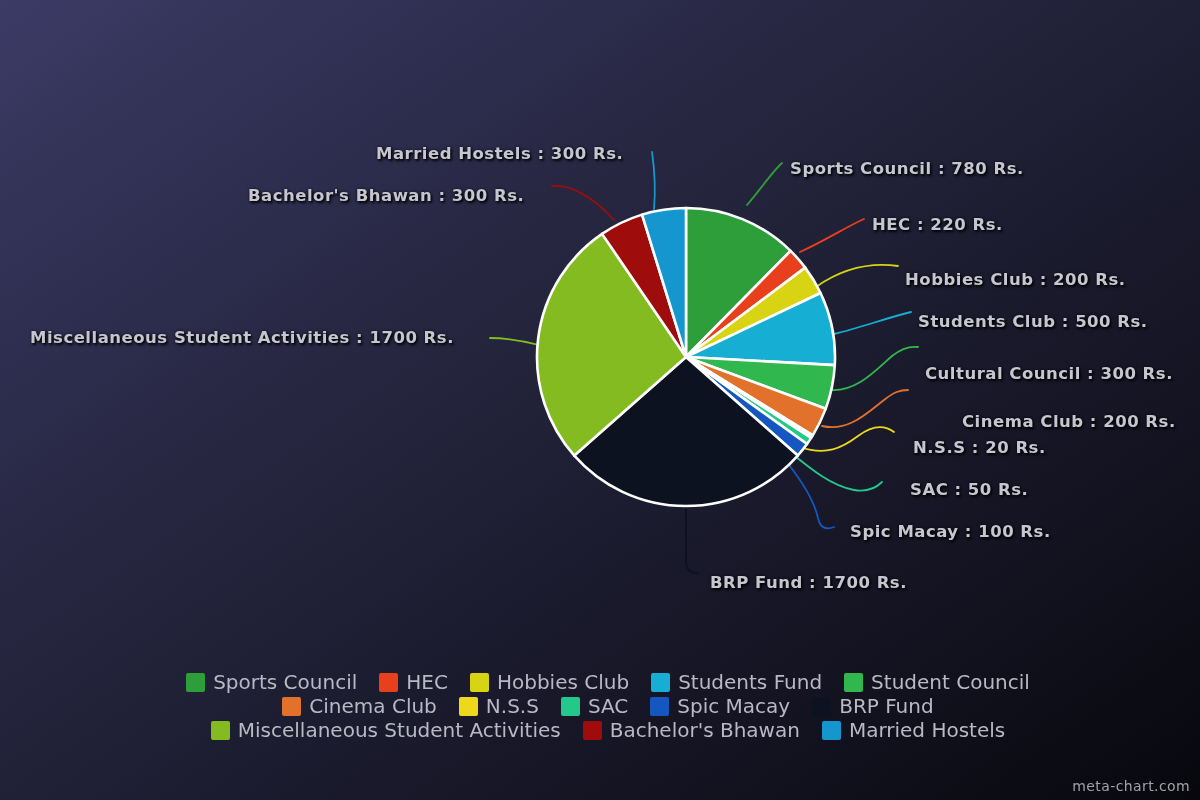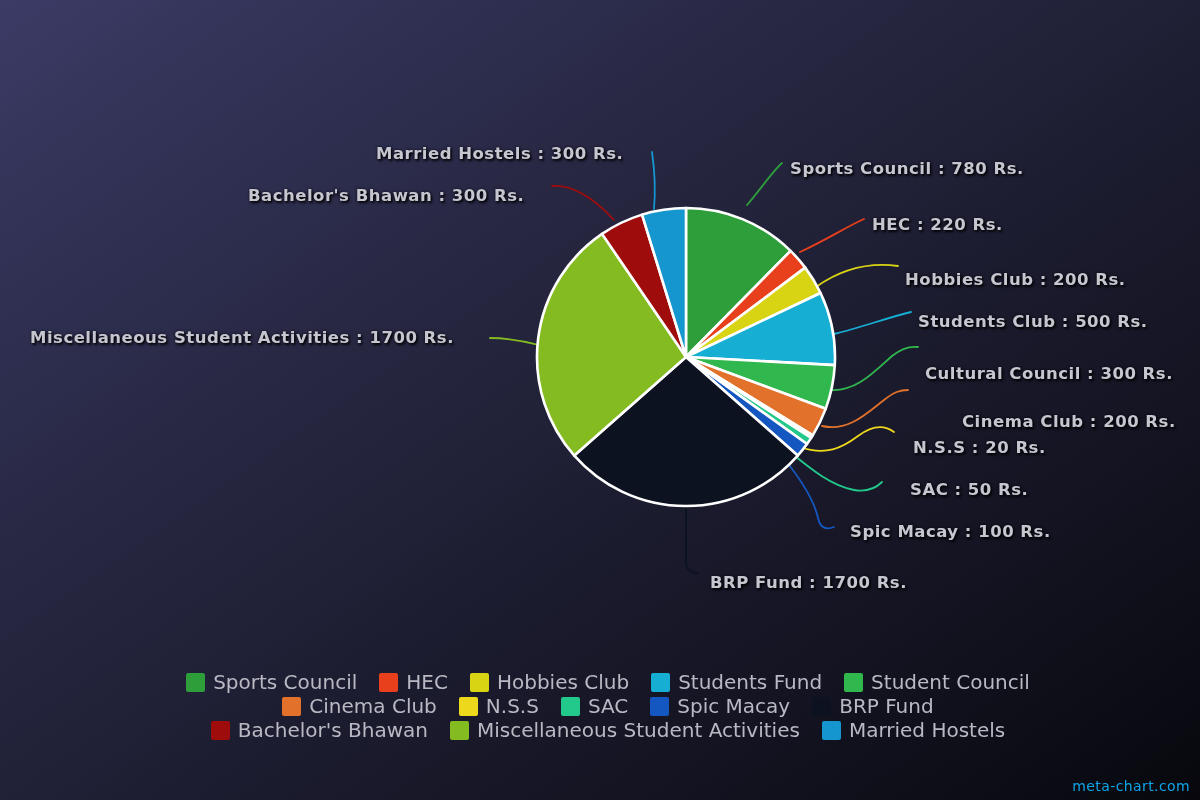--- a/index.html
+++ b/index.html
@@ -92,21 +92,21 @@
     font-size: 20px;
     color: #b9b9c4;
     white-space: nowrap;
     line-height: 1;
   }
   #watermark {
     position: absolute;
     right: 10px;
     bottom: 6px;
     font-size: 14px;
-    color: #0ea5e9;
+    color: #a3a3a3;
     letter-spacing: 0.4px;
   }
 </style>
 </head>
 <body>
 
 <div id="chart-root">
 
   <div id="bg-gradient"></div>
 
@@ -200,28 +200,28 @@
           <span class="legend-swatch" style="background: rgb(21, 87, 192);"></span>
           <span class="legend-text">Spic Macay</span>
         </div>
         <div class="legend-item">
           <span class="legend-swatch" style="background: rgb(13, 18, 32);"></span>
           <span class="legend-text">BRP Fund</span>
         </div>
       </div>
       <div class="legend-row">
         <div class="legend-item">
+          <span class="legend-swatch" style="background: rgb(132, 187, 32);"></span>
+          <span class="legend-text">Miscellaneous Student Activities</span>
+        </div>
+        <div class="legend-item">
           <span class="legend-swatch" style="background: rgb(158, 12, 12);"></span>
           <span class="legend-text">Bachelor's Bhawan</span>
         </div>
         <div class="legend-item">
-          <span class="legend-swatch" style="background: rgb(132, 187, 32);"></span>
-          <span class="legend-text">Miscellaneous Student Activities</span>
-        </div>
-        <div class="legend-item">
           <span class="legend-swatch" style="background: rgb(22, 150, 207);"></span>
           <span class="legend-text">Married Hostels</span>
         </div>
       </div>
     </div>
 
   <div id="watermark">meta-chart.com</div>
 
 </div>
 

